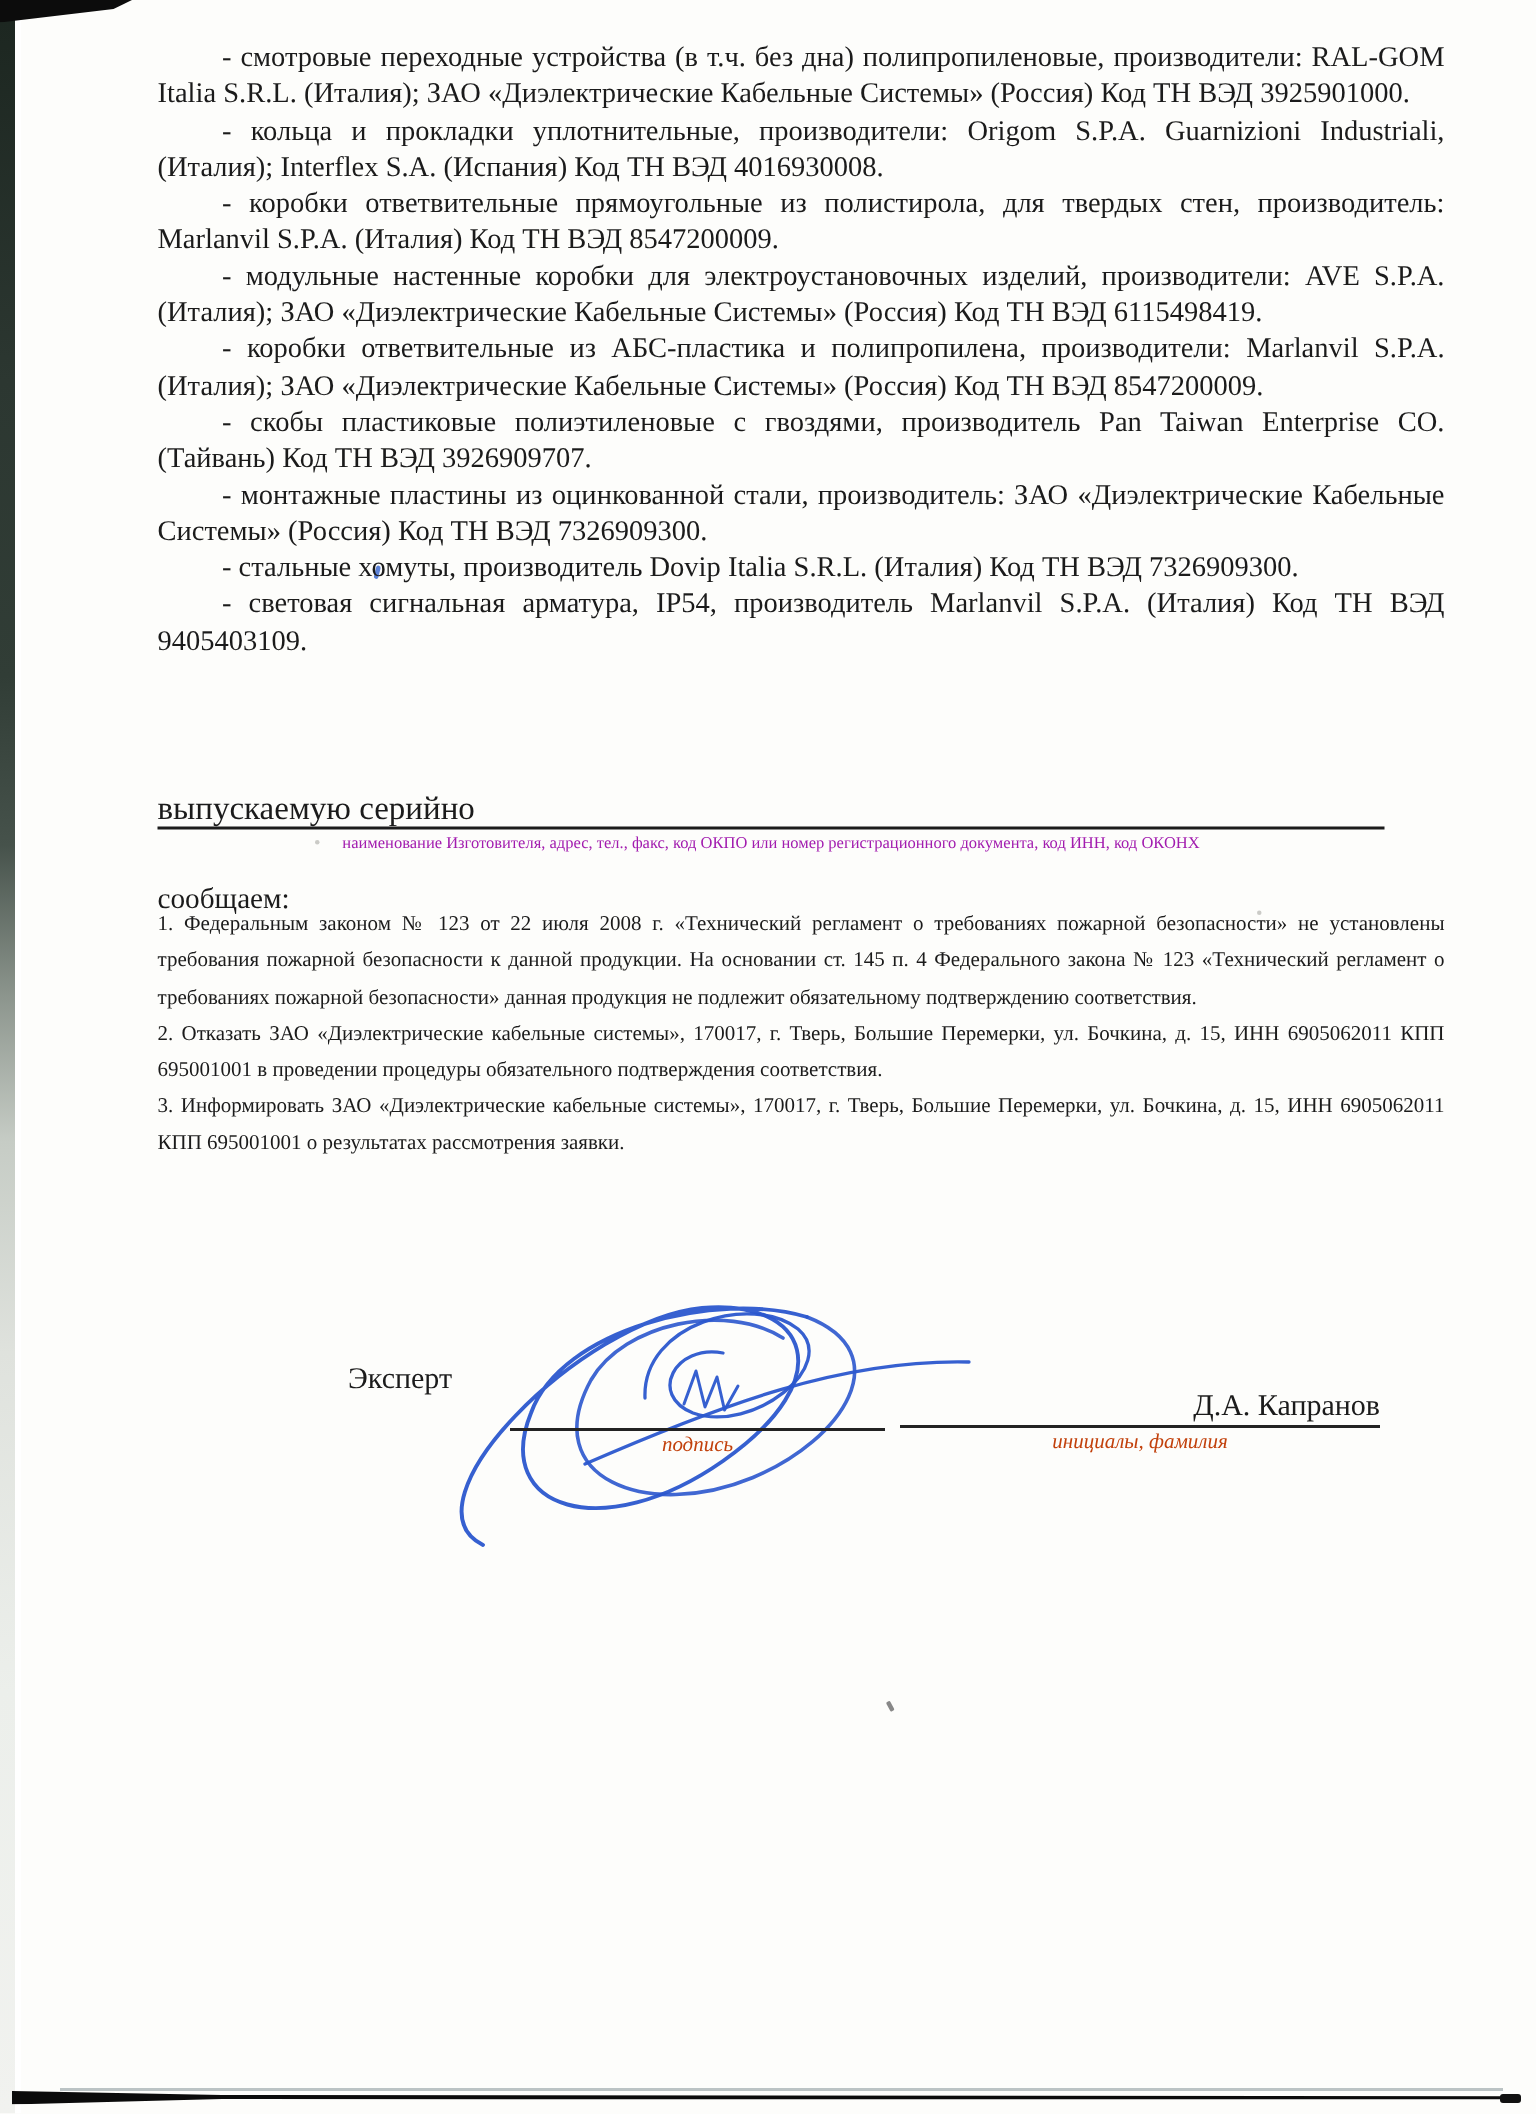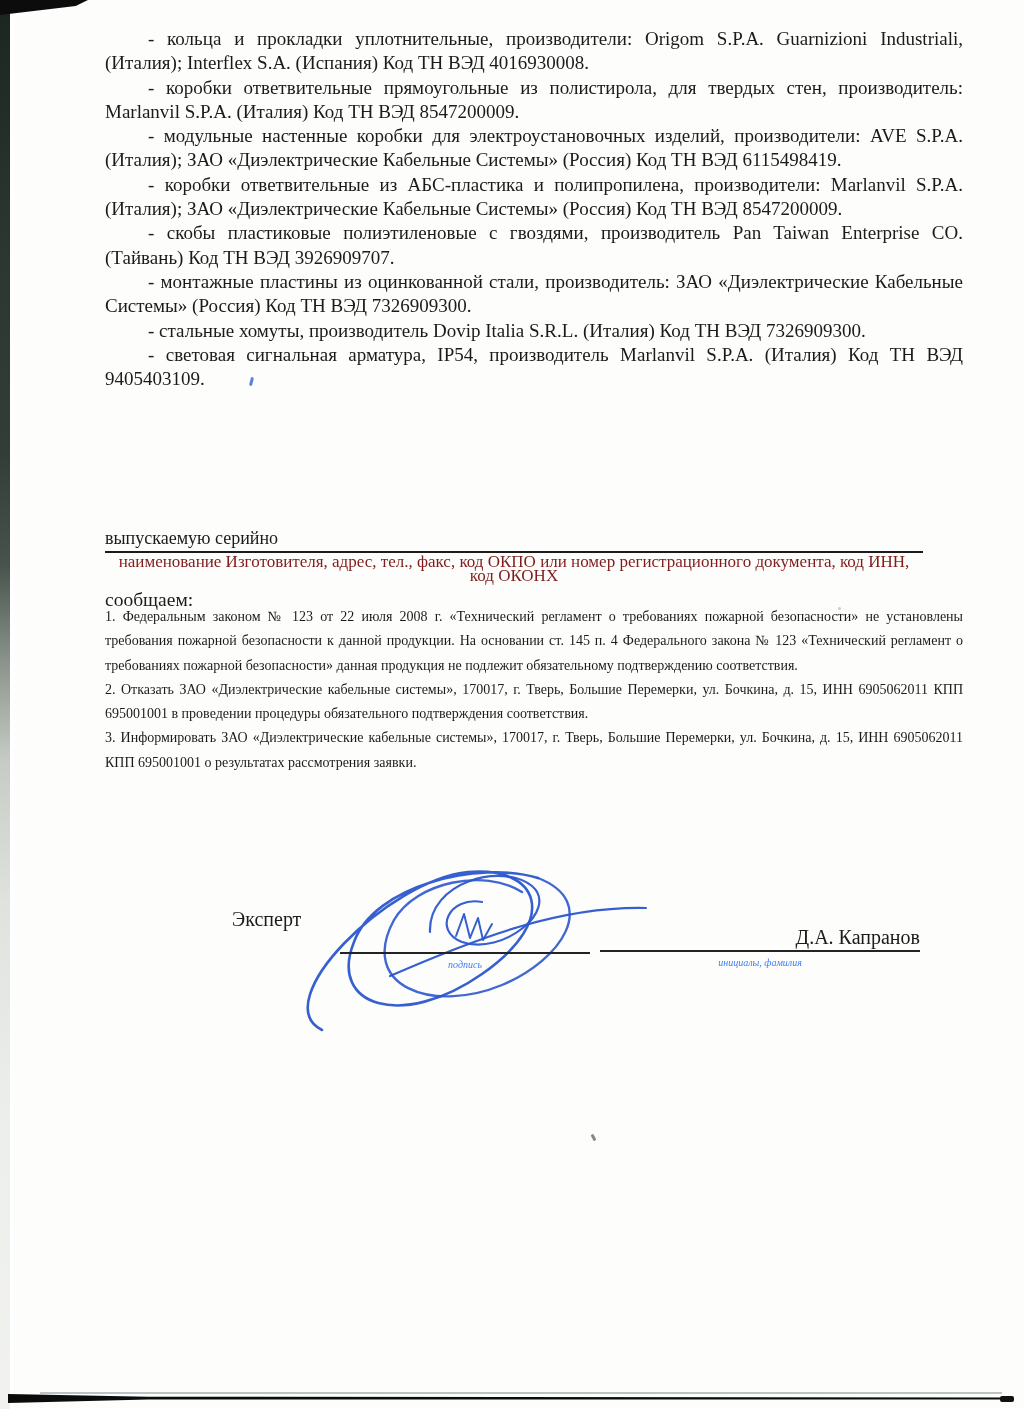--- a/index.html
+++ b/index.html
@@ -52,46 +52,46 @@
 
   
   .content{
     position:absolute;left:105px;top:27px;width:858px;
     font-size:19px;line-height:24.3px;text-align:justify;
   }
   .content p{margin:0;text-indent:43px;}
 
   .issued{position:absolute;left:105px;top:527px;width:818px;}
   .issued-label{
-    font-size:18px;line-height:23px;font-family:Liberation Serif, serif;
+    font-size:22px;line-height:23px;font-family:Liberation Serif, serif;
   }
   .issued-rule{border-bottom:2px solid #1c1c1c;margin-top:1px;}
   .issued-caption{
-    margin-top:2px;text-align:center;font-size:17px;line-height:14px;color:#7f1d1d;
+    margin-top:2px;text-align:center;font-size:11px;line-height:14px;color:#a21caf;
   }
 
   .statement-intro{
     position:absolute;left:105px;top:588px;width:858px;
     font-size:19.5px;line-height:24px;
   }
   .decisions{
     position:absolute;left:105px;top:605px;width:858px;
     font-size:14px;line-height:24.3px;text-align:justify;
   }
   .decisions p{margin:0;text-indent:0;}
 
   
   .expert-label{
     position:absolute;left:232px;top:908px;font-size:20px;
   }
   .sig-field{
     position:absolute;border-top:2px solid #232323;text-align:center;
   }
   .sig-field .cap{
-    display:inline-block;margin-top:0;font-size:10px;font-style:italic;color:#3b82f6;
+    display:inline-block;margin-top:0;font-size:14px;font-style:italic;color:#c2410c;
   }
   .sig-field-left{left:340px;top:952px;width:250px;}
   .sig-field-right{left:600px;top:950px;width:320px;}
   .expert-name{
     position:absolute;left:600px;top:926px;width:320px;text-align:right;font-size:20px;
   }
   .signature-svg{position:absolute;left:270px;top:858px;width:400px;height:185px;}
 </style>
 </head>
 <body>
@@ -103,20 +103,21 @@
   <div class="corner-wedge"></div>
   <div class="bottom-thin-line"></div>
   <div class="bottom-bar"></div>
   <div class="bottom-bar-endblob"></div>
   <div class="speck-blue"></div>
   <div class="speck-gray"></div>
   <div class="speck-dot" style="left:210px;top:560px;"></div>
   <div class="speck-dot" style="left:838px;top:607px;"></div>
 
   <div class="content">
+    <p>- смотровые переходные устройства (в т.ч. без дна) полипропиленовые, производители:  RAL-GOM Italia S.R.L. (Италия); ЗАО «Диэлектрические Кабельные Системы» (Россия) Код ТН ВЭД 3925901000.</p>
     <p>- кольца и прокладки уплотнительные, производители: Origom S.P.A. Guarnizioni Industriali, (Италия); Interflex S.A. (Испания) Код ТН ВЭД 4016930008.</p>
     <p>- коробки ответвительные прямоугольные из полистирола, для твердых стен, производитель: Marlanvil S.P.A. (Италия) Код ТН ВЭД 8547200009.</p>
     <p>- модульные настенные коробки для электроустановочных изделий, производители: AVE S.P.A. (Италия); ЗАО «Диэлектрические Кабельные Системы» (Россия) Код ТН ВЭД 6115498419.</p>
     <p>- коробки ответвительные из АБС-пластика и полипропилена, производители: Marlanvil S.P.A. (Италия); ЗАО «Диэлектрические Кабельные Системы» (Россия) Код ТН ВЭД 8547200009.</p>
     <p>- скобы пластиковые полиэтиленовые с гвоздями, производитель Pan Taiwan Enterprise CO. (Тайвань) Код ТН ВЭД 3926909707.</p>
     <p>- монтажные пластины из оцинкованной стали, производитель: ЗАО «Диэлектрические Кабельные Системы» (Россия) Код ТН ВЭД 7326909300.</p>
     <p>- стальные хомуты, производитель Dovip Italia S.R.L. (Италия) Код ТН ВЭД 7326909300.</p>
     <p>- световая сигнальная арматура, IP54, производитель Marlanvil S.P.A. (Италия) Код ТН ВЭД 9405403109.</p>
   </div>
 

